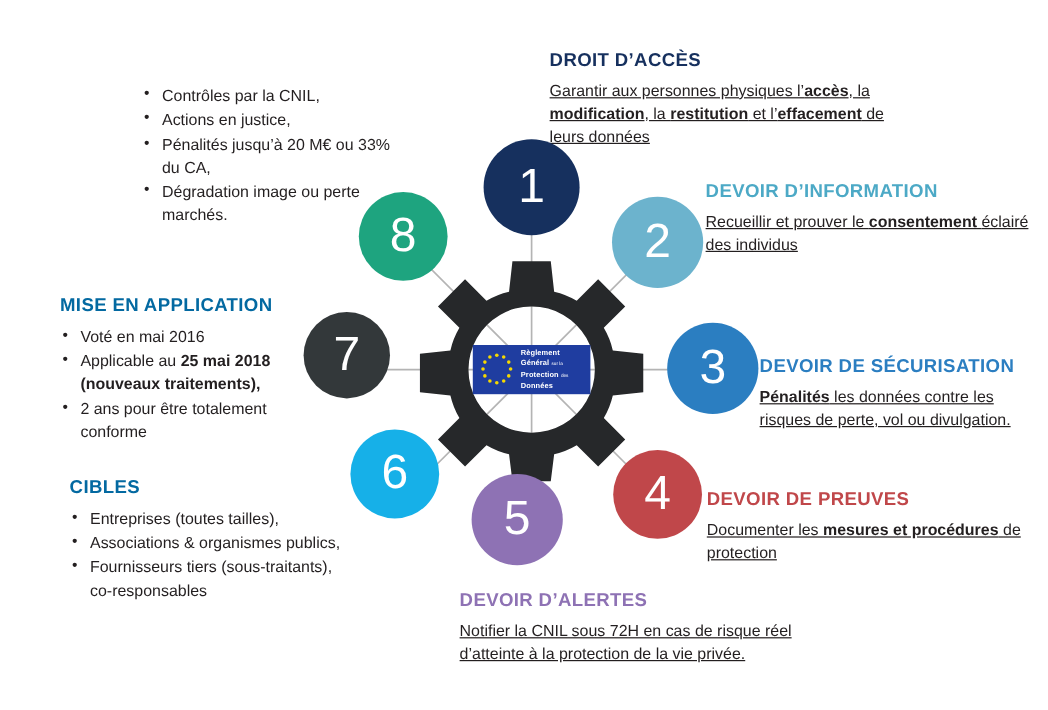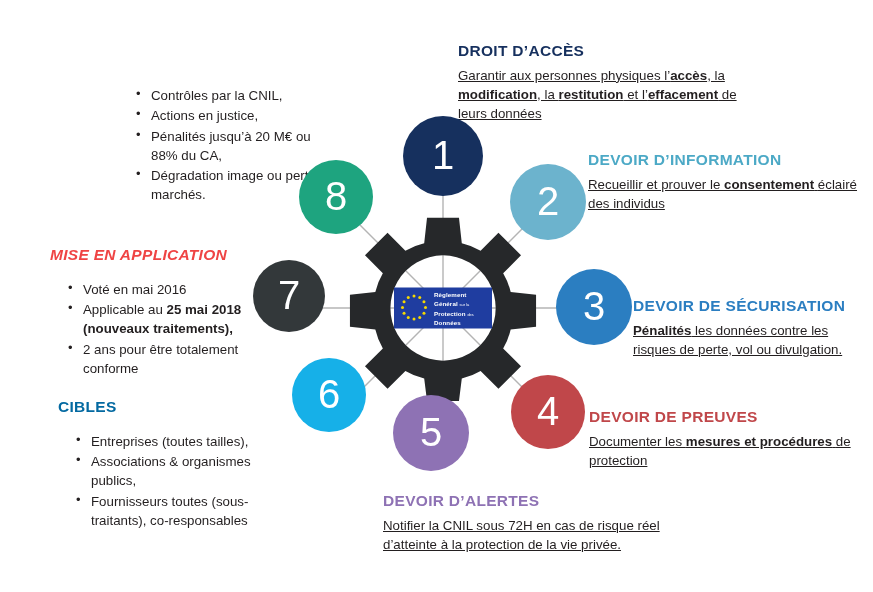--- a/index.html
+++ b/index.html
@@ -29,21 +29,21 @@
     line-height: 1.15;
   }
   .block p {
     margin: 0;
     font-size: 13.3px;
     line-height: 1.42;
     color: #231f20;
     text-decoration: underline;
   }
   .block ul {
-    margin: 16px;
+    margin: 0;
     padding: 0 0 0 17px;
     list-style: none;
   }
   .block li {
     position: relative;
     font-size: 13.3px;
     line-height: 1.45;
     color: #231f20;
     margin-bottom: 1px;
   }
@@ -123,40 +123,40 @@
 </style>
 </head>
 <body>
 
 <div id="canvas">
 
   <div class="block" style="left:118px; top:70px; width:215px;">
     <ul>
       <li>Contrôles par la CNIL,</li>
       <li>Actions en justice,</li>
-      <li>Pénalités jusqu’à 20 M€ ou 88% du CA,</li>
+      <li>Pénalités jusqu’à 20 M€ ou 33% du CA,</li>
       <li>Dégradation image ou perte marchés.</li>
     </ul>
   </div>
 
   <div class="block" style="left:50px; top:246px; width:215px;">
-    <h3 style="color:#ef4444;font-style:italic;">MISE EN APPLICATION</h3>
+    <h3 style="color:#0369a1;">MISE EN APPLICATION</h3>
     <ul>
       <li>Voté en mai 2016</li>
       <li><span>Applicable au </span><span class="b">25 mai 2018 (nouveaux traitements),</span></li>
       <li>2 ans pour être totalement conforme</li>
     </ul>
   </div>
 
   <div class="block" style="left:58px; top:398px; width:240px;">
     <h3 style="color:#0369a1;">CIBLES</h3>
     <ul>
       <li>Entreprises (toutes tailles),</li>
       <li>Associations &amp; organismes publics,</li>
-      <li>Fournisseurs toutes (sous-traitants), co-responsables</li>
+      <li>Fournisseurs tiers (sous-traitants), co-responsables</li>
     </ul>
   </div>
 
   <div class="block" style="left:458px; top:42px; width:310px;">
     <h3 style="color:#16305e;">DROIT D’ACCÈS</h3>
     <p><span>Garantir aux personnes physiques l’</span><span class="b">accès</span><span>, la </span><span class="b">modification</span><span>, la </span><span class="b">restitution</span><span> et l’</span><span class="b">effacement</span><span> de</span> <span>leurs données</span></p>
   </div>
 
   <div class="block" style="left:588px; top:151px; width:275px;">
     <h3 style="color:#4ca9c6;">DEVOIR D’INFORMATION</h3>

